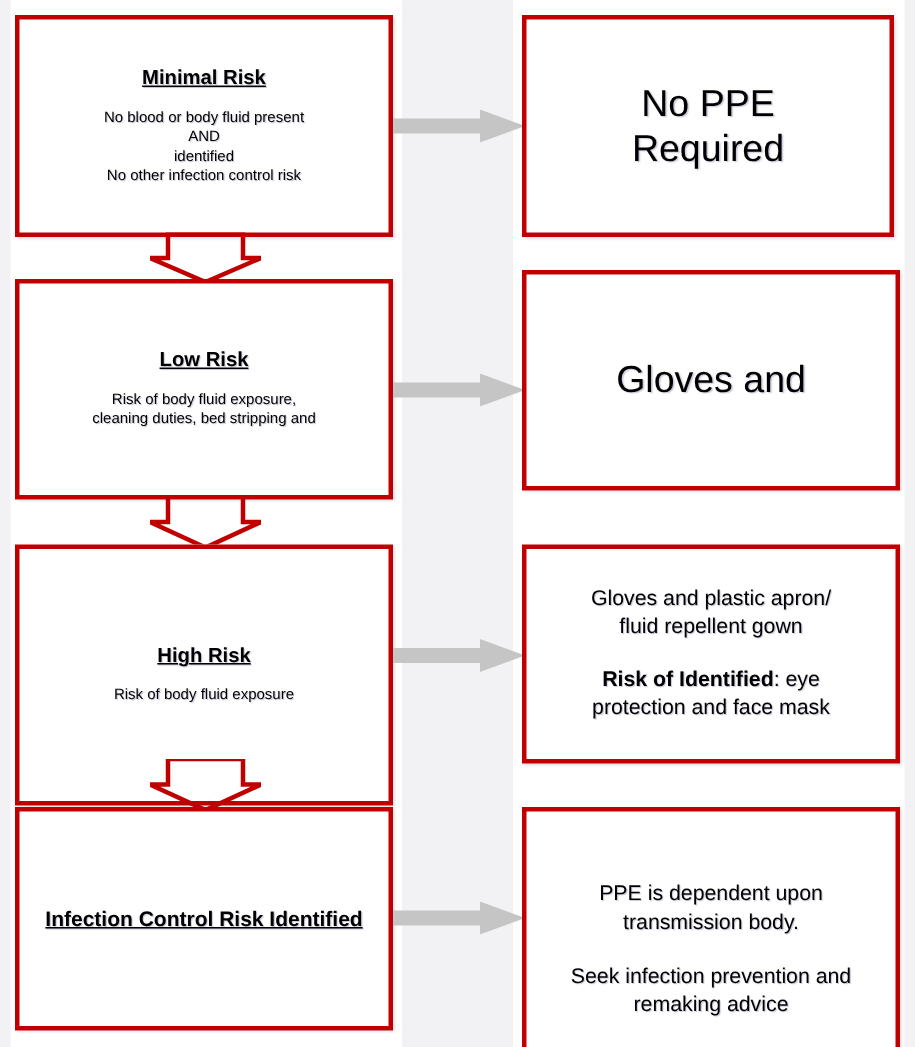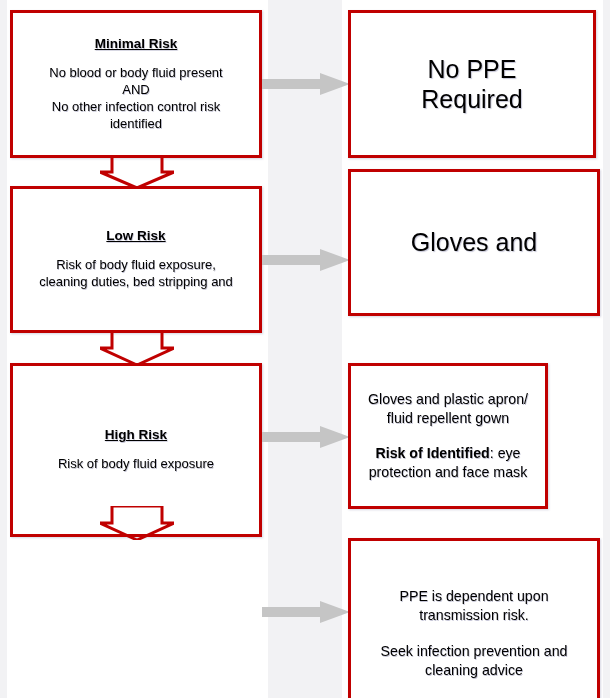--- a/index.html
+++ b/index.html
@@ -53,21 +53,21 @@
   }
 
   .box-title {
     font-weight: bold;
     text-decoration: underline;
     font-size: 13.5px;
     line-height: 1.25;
     text-shadow: 0.7px 0.7px 0.6px rgba(150,150,180,0.55);
   }
   .box-body {
-    font-size: 13px;
+    font-size: 10px;
     line-height: 1.32;
     text-shadow: 0.7px 0.7px 0.6px rgba(150,150,180,0.55);
   }
   .spacer-sm { height: 11px; }
 
   
   .outcome-big {
     font-size: 25px;
     line-height: 1.22;
     text-shadow: 1px 1px 1px rgba(150,150,180,0.55);
@@ -101,22 +101,22 @@
   <div class="edge-gutter left"></div>
   <div class="edge-gutter right"></div>
   <div class="mid-gutter"></div>
 
   <div class="risk-box" style="left:10px; top:10px; width:252px; height:148px;">
     <div class="box-title">Minimal Risk</div>
     <div class="spacer-sm"></div>
     <div class="box-body">
       <div>No blood or body fluid present</div>
       <div>AND</div>
+      <div>identified</div>
       <div>No other infection control risk</div>
-      <div>identified</div>
     </div>
   </div>
 
   <div class="h-arrow" style="left:262px; top:73px; width:88px;">
     <svg width="88" height="22" viewBox="0 0 88 22">
       <polygon points="0,6 58,6 58,0 88,11 58,22 58,16 0,16" fill="#C5C5C5"></polygon>
     </svg>
   </div>
 
   <div class="risk-box" style="left:348px; top:10px; width:248px; height:148px;">
@@ -140,21 +140,21 @@
       <div>cleaning duties, bed stripping and</div>
     </div>
   </div>
 
   <div class="h-arrow" style="left:262px; top:249px; width:88px;">
     <svg width="88" height="22" viewBox="0 0 88 22">
       <polygon points="0,6 58,6 58,0 88,11 58,22 58,16 0,16" fill="#C5C5C5"></polygon>
     </svg>
   </div>
 
-  <div class="risk-box" style="left:348px; top:169px; width:252px; height:147px;">
+  <div class="risk-box" style="left:348px; top:180px; width:252px; height:147px;">
     <div class="outcome-big">
       <div>Gloves and</div>
     </div>
   </div>
 
   <div class="v-arrow" style="left:100px; top:330px;">
     <svg width="74" height="35" viewBox="0 0 74 35">
       <polygon points="12,0 12,18 0,18 37,35 74,18 62,18 62,0" fill="none" stroke="#C00000" stroke-width="3" stroke-linejoin="miter"></polygon>
     </svg>
   </div>
@@ -166,48 +166,51 @@
       <div>Risk of body fluid exposure</div>
     </div>
   </div>
 
   <div class="h-arrow" style="left:262px; top:426px; width:88px;">
     <svg width="88" height="22" viewBox="0 0 88 22">
       <polygon points="0,6 58,6 58,0 88,11 58,22 58,16 0,16" fill="#C5C5C5"></polygon>
     </svg>
   </div>
 
-  <div class="risk-box" style="left:348px; top:363px; width:200px; height:146px;">
+  <div class="risk-box" style="left:348px; top:363px; width:252px; height:146px;">
     <div class="outcome-med">
       <div>Gloves and plastic apron/</div>
       <div>fluid repellent gown</div>
       <div class="para-gap"></div>
       <div>
         <b>Risk of Identified</b><span>: eye</span>
       </div>
       <div>protection and face mask</div>
     </div>
   </div>
 
   <div class="v-arrow" style="left:100px; top:506px;">
     <svg width="74" height="34" viewBox="0 0 74 34">
       <polygon points="12,0 12,17 0,17 37,34 74,17 62,17 62,0" fill="none" stroke="#C00000" stroke-width="3" stroke-linejoin="miter"></polygon>
     </svg>
   </div>
 
+  <div class="risk-box" style="left:10px; top:538px; width:252px; height:149px;">
+    <div class="box-title" style="font-size:14px;">Infection Control Risk Identified</div>
+  </div>
 
   <div class="h-arrow" style="left:262px; top:601px; width:88px;">
     <svg width="88" height="22" viewBox="0 0 88 22">
       <polygon points="0,6 58,6 58,0 88,11 58,22 58,16 0,16" fill="#C5C5C5"></polygon>
     </svg>
   </div>
 
   <div class="risk-box" style="left:348px; top:538px; width:252px; height:191px;">
     <div class="outcome-med">
       <div>PPE is dependent upon</div>
-      <div>transmission risk.</div>
+      <div>transmission body.</div>
       <div class="para-gap"></div>
       <div>Seek infection prevention and</div>
-      <div>cleaning advice</div>
+      <div>remaking advice</div>
     </div>
   </div>
 
 </div>
 
 </body></html>

